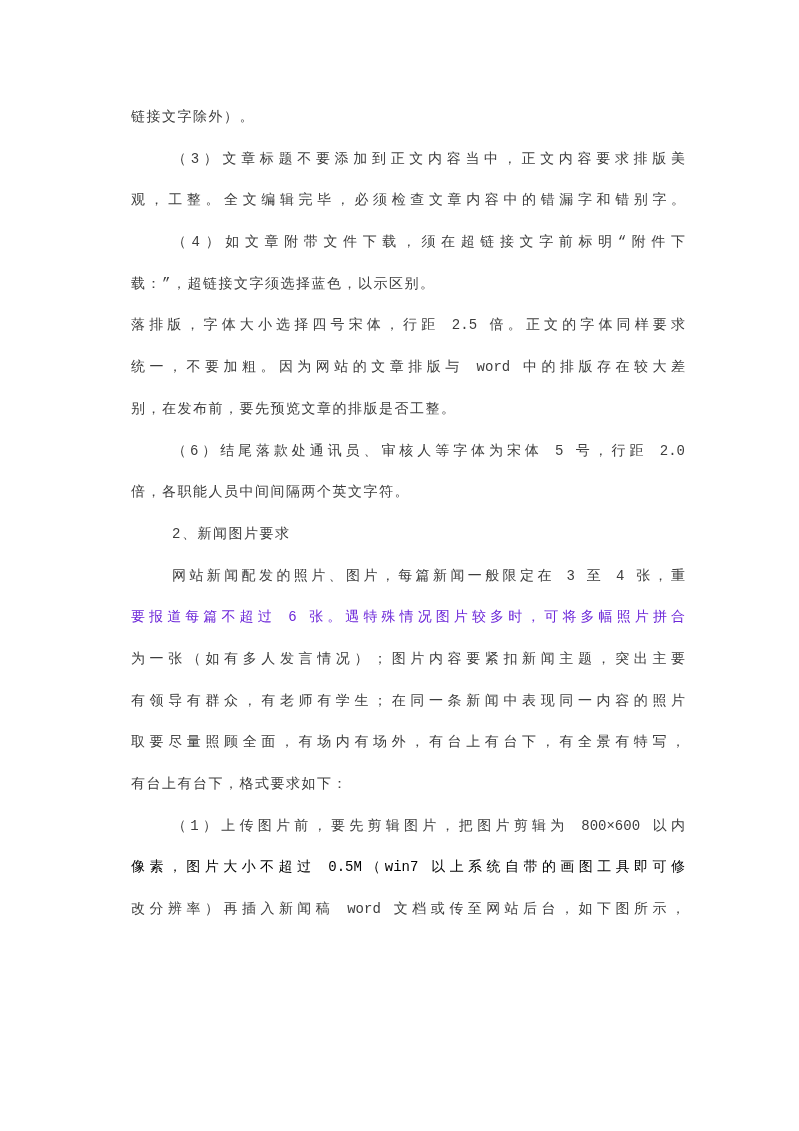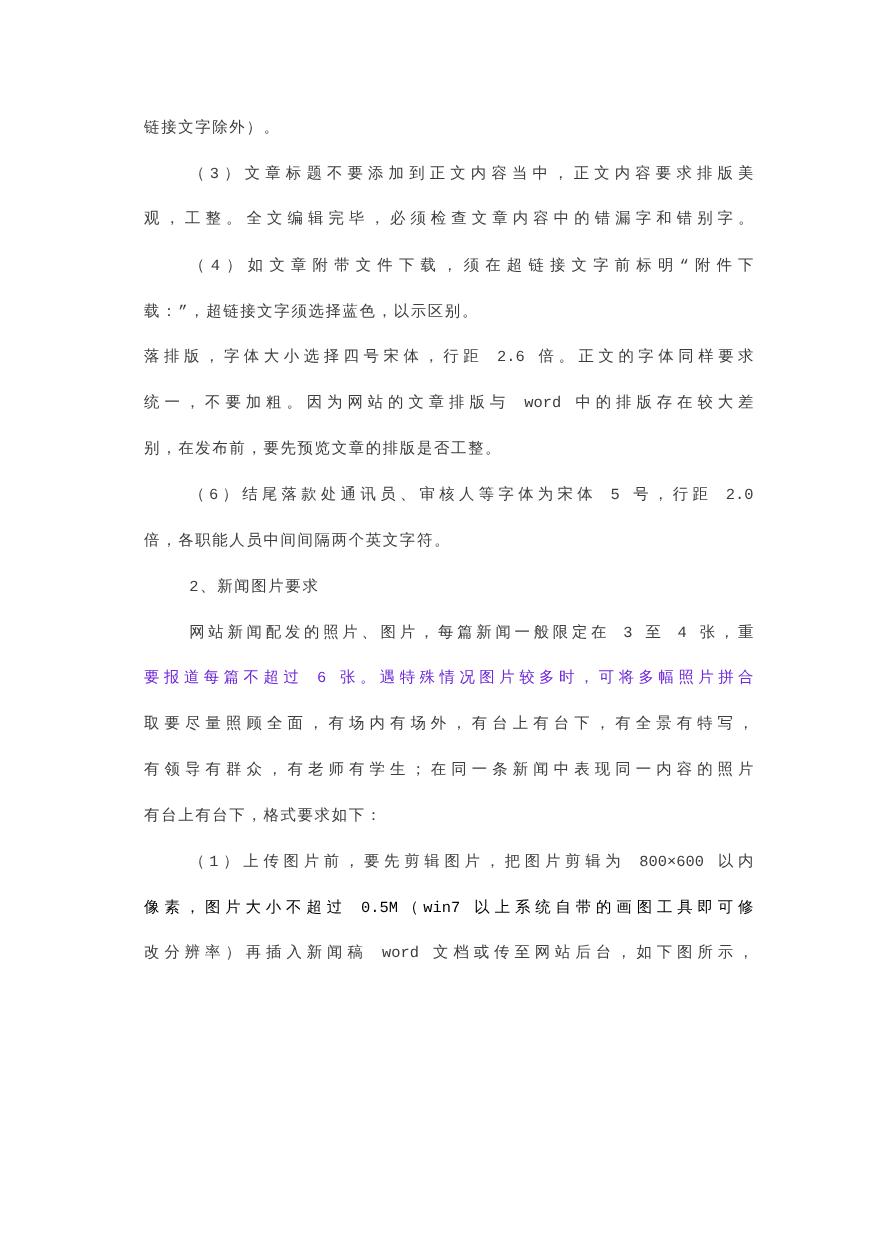--- a/index.html
+++ b/index.html
@@ -45,28 +45,29 @@
 </head>
 <body>
 
 <div class="page">
   <div class="textblock">
       <div class="line plain" style="color: rgb(61, 61, 61);">链接文字除外）。</div>
       <div class="line fill indent" style="color: rgb(61, 61, 61);">（3）文章标题不要添加到正文内容当中，正文内容要求排版美</div>
       <div class="line fill" style="color: rgb(61, 61, 61);">观，工整。全文编辑完毕，必须检查文章内容中的错漏字和错别字。</div>
       <div class="line fill indent" style="color: rgb(61, 61, 61);">（4）如文章附带文件下载，须在超链接文字前标明“附件下</div>
       <div class="line plain" style="color: rgb(61, 61, 61);">载：”，超链接文字须选择蓝色，以示区别。</div>
-      <div class="line fill" style="color: rgb(61, 61, 61);">落排版，字体大小选择四号宋体，行距 2.6 倍。正文的字体同样要求</div>
+      <div class="line fill" style="color: rgb(61, 61, 61);">落排版，字体大小选择四号宋体，行距 2.5 倍。正文的字体同样要求</div>
       <div class="line fill" style="color: rgb(61, 61, 61);">统一，不要加粗。因为网站的文章排版与 word 中的排版存在较大差</div>
       <div class="line plain" style="color: rgb(61, 61, 61);">别，在发布前，要先预览文章的排版是否工整。</div>
       <div class="line fill indent" style="color: rgb(61, 61, 61);">（6）结尾落款处通讯员、审核人等字体为宋体 5 号，行距 2.0</div>
       <div class="line plain" style="color: rgb(61, 61, 61);">倍，各职能人员中间间隔两个英文字符。</div>
       <div class="line plain indent" style="color: rgb(61, 61, 61);">2、新闻图片要求</div>
       <div class="line fill indent" style="color: rgb(61, 61, 61);">网站新闻配发的照片、图片，每篇新闻一般限定在 3 至 4 张，重</div>
       <div class="line fill" style="color: #6d28d9;">要报道每篇不超过 6 张。遇特殊情况图片较多时，可将多幅照片拼合</div>
+      <div class="line fill" style="color: rgb(61, 61, 61);">为一张（如有多人发言情况）；图片内容要紧扣新闻主题，突出主要</div>
+      <div class="line fill" style="color: rgb(61, 61, 61);">有领导有群众，有老师有学生；在同一条新闻中表现同一内容的照片</div>
       <div class="line fill" style="color: rgb(61, 61, 61);">取要尽量照顾全面，有场内有场外，有台上有台下，有全景有特写，</div>
-      <div class="line fill" style="color: rgb(61, 61, 61);">有领导有群众，有老师有学生；在同一条新闻中表现同一内容的照片</div>
       <div class="line plain" style="color: rgb(61, 61, 61);">有台上有台下，格式要求如下：</div>
       <div class="line fill indent" style="color: rgb(61, 61, 61);">（1）上传图片前，要先剪辑图片，把图片剪辑为 800×600 以内</div>
       <div class="line fill" style="color: #000000;">像素，图片大小不超过 0.5M（win7 以上系统自带的画图工具即可修</div>
       <div class="line fill" style="color: rgb(61, 61, 61);">改分辨率）再插入新闻稿 word 文档或传至网站后台，如下图所示，</div>
     </div>
 </div>
 
 </body></html>

